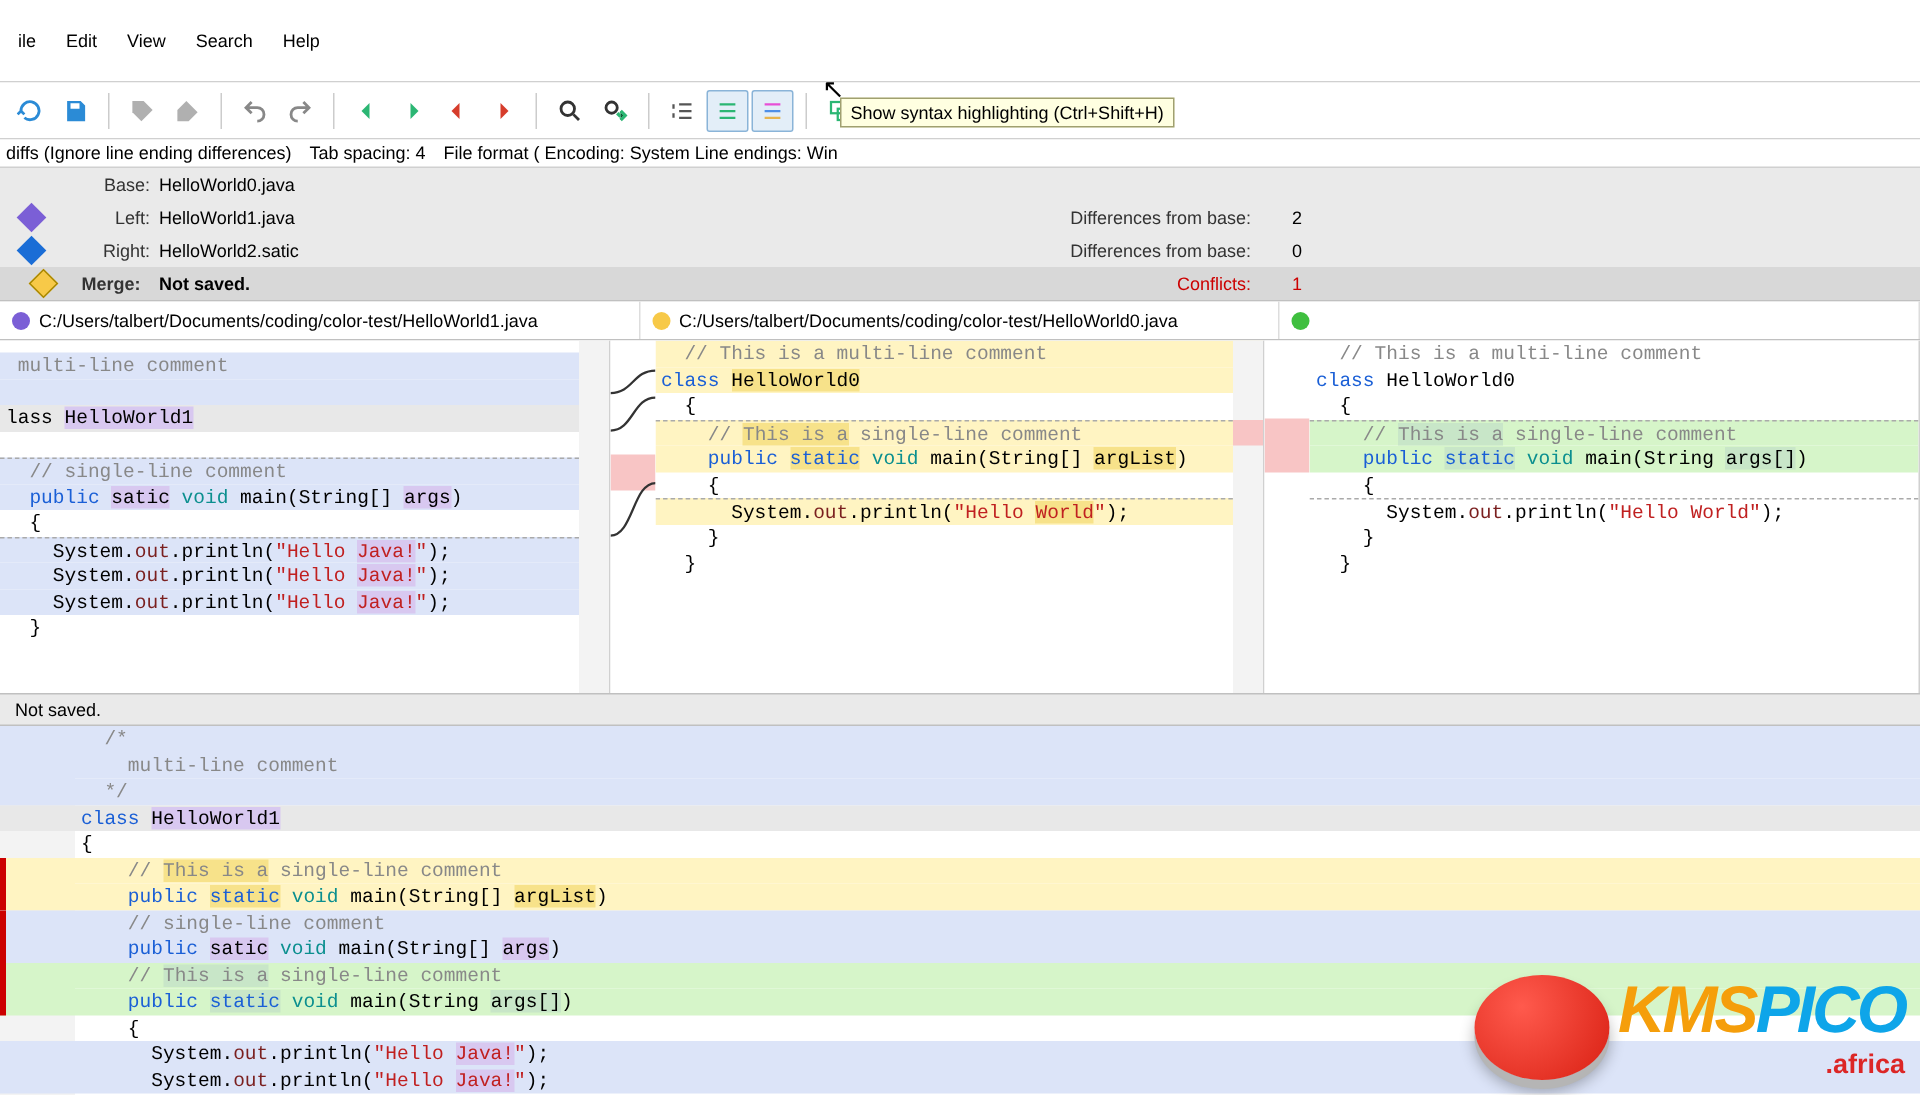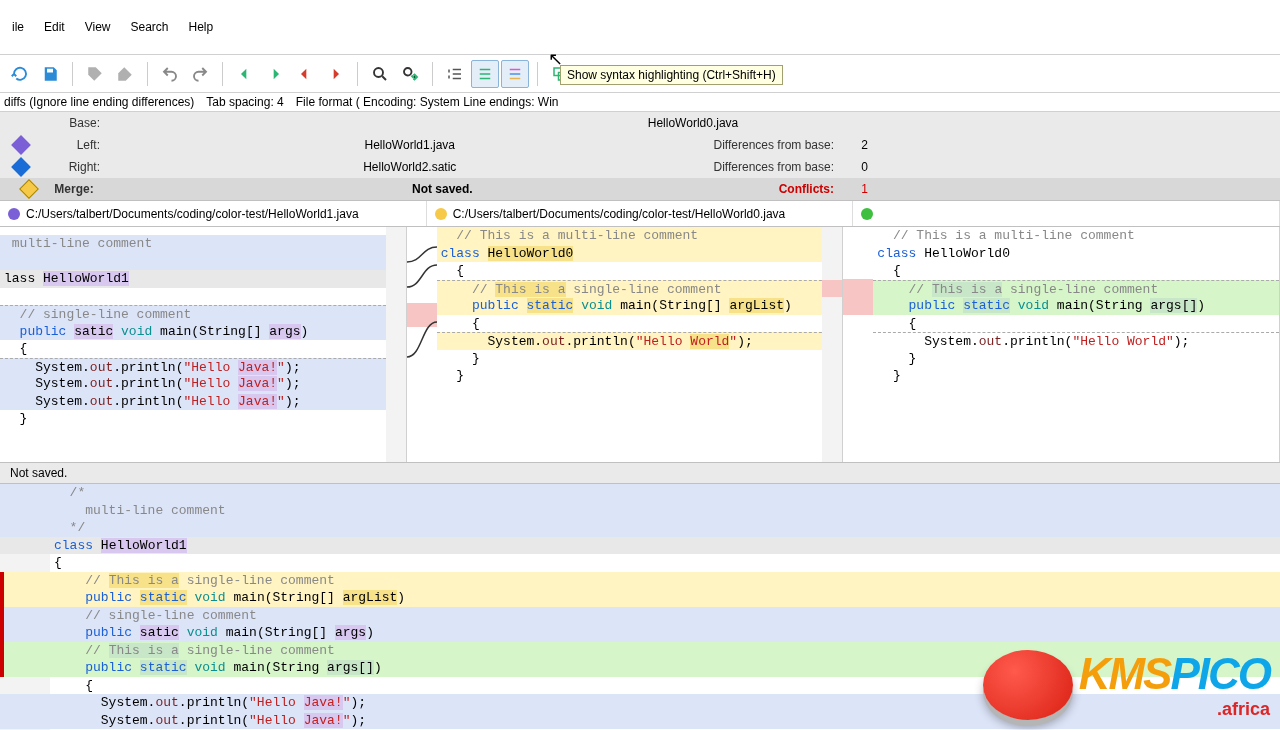--- a/index.html
+++ b/index.html
@@ -8,25 +8,25 @@
 .menubar span { padding: 2px 8px; cursor: default; }
 .toolbar { background: #fff; border-bottom: 1px solid #d0d0d0; padding: 4px 6px; display: flex; align-items: center; gap: 2px; height: 38px; }
 .tool-btn { width: 28px; height: 28px; display: flex; align-items: center; justify-content: center; border: 1px solid transparent; border-radius: 2px; cursor: pointer; }
 .tool-btn.active { background: #e3eef8; border: 1px solid #8ab4d8; }
 .sep { width: 1px; height: 24px; background: #ccc; margin: 0 6px; }
 .statusbar { background: #fff; border-bottom: 1px solid #d0d0d0; padding: 2px 4px; font-size: 12px; display: flex; gap: 12px; }
 .statusbar span { white-space: nowrap; }
 .info-panel { background: #eaeaea; border-bottom: 1px solid #c0c0c0; }
 .info-row { display: flex; align-items: center; height: 22px; padding-left: 4px; }
 .info-row .label { width: 100px; text-align: right; padding-right: 6px; color: #333; }
-.info-row .value { flex: 1; text-align: center; }
+.info-row .value { flex: 1; }
 .info-row .diff-label { color: #333; padding-right: 6px; text-align: center; }
 .info-row .diff-val { width: 40px; text-align: right; padding-right: 12px; }
 .info-row.merge { background: #d8d8d8; font-weight: bold; }
-.info-row.merge .diff-label { color: #c00; font-weight: bold; }
+.info-row.merge .diff-label { color: #c00; font-weight: normal; }
 .info-row.merge .diff-val { color: #c00; font-weight: normal; }
 .diamond { width: 14px; height: 14px; transform: rotate(45deg); display: inline-block; margin: 0 6px; }
 .diamond.purple { background: #7b5fd6; }
 .diamond.blue { background: #1a6dd6; }
 .diamond.yellow { background: #f7c948; border: 1px solid #a88700; }
 .circle { width: 12px; height: 12px; border-radius: 50%; display: inline-block; margin-right: 6px; }
 .circle.purple { background: #7b5fd6; }
 .circle.yellow { background: #f7c948; }
 .circle.green { background: #3fbf3f; }
 .patharea { display: flex; background: #fff; border-bottom: 1px solid #c0c0c0; height: 26px; }

